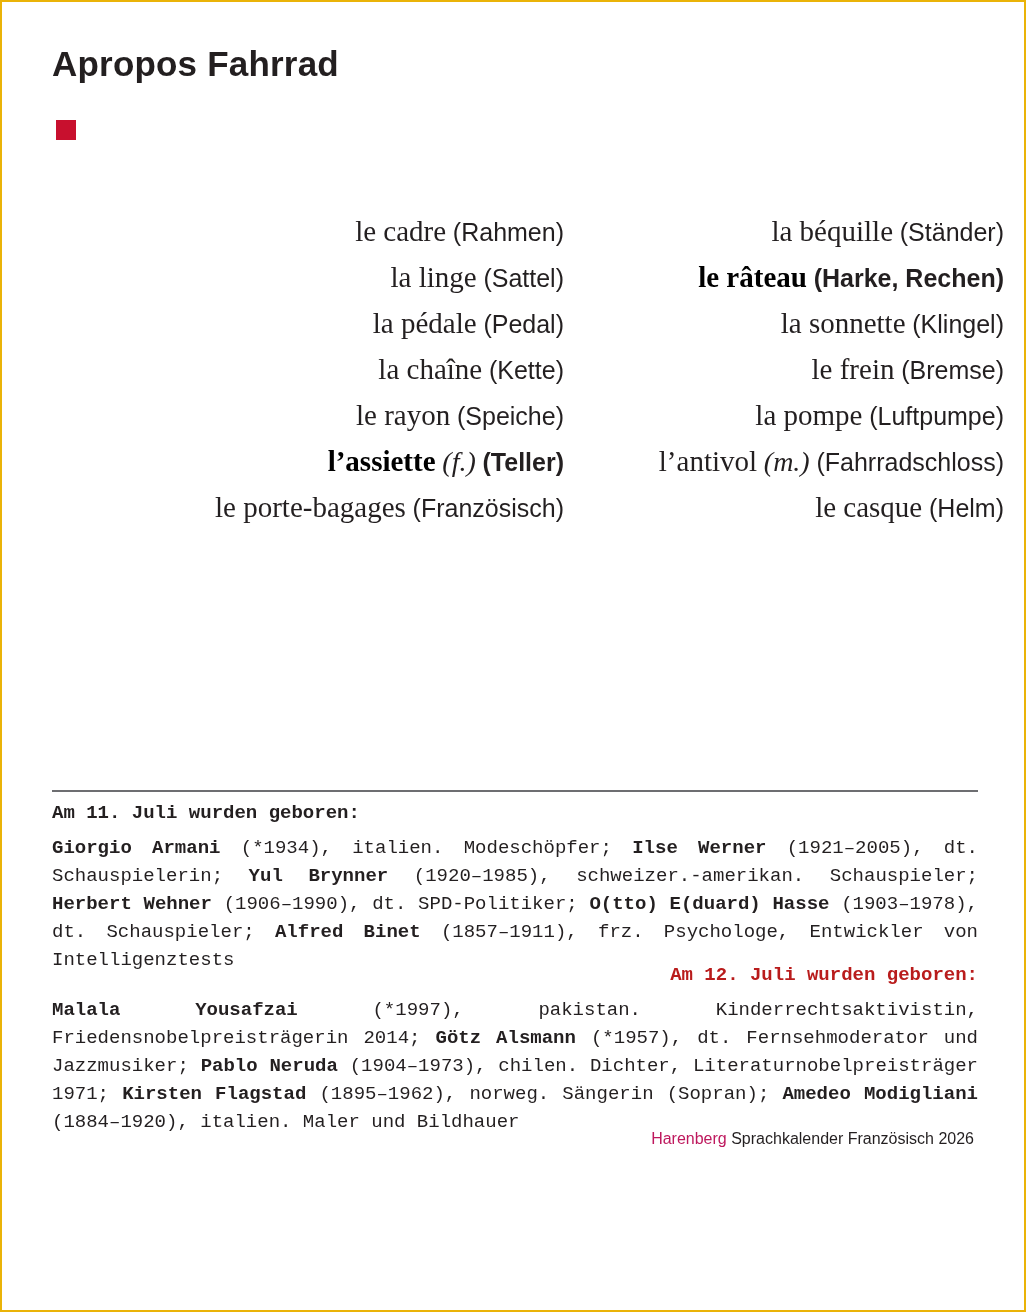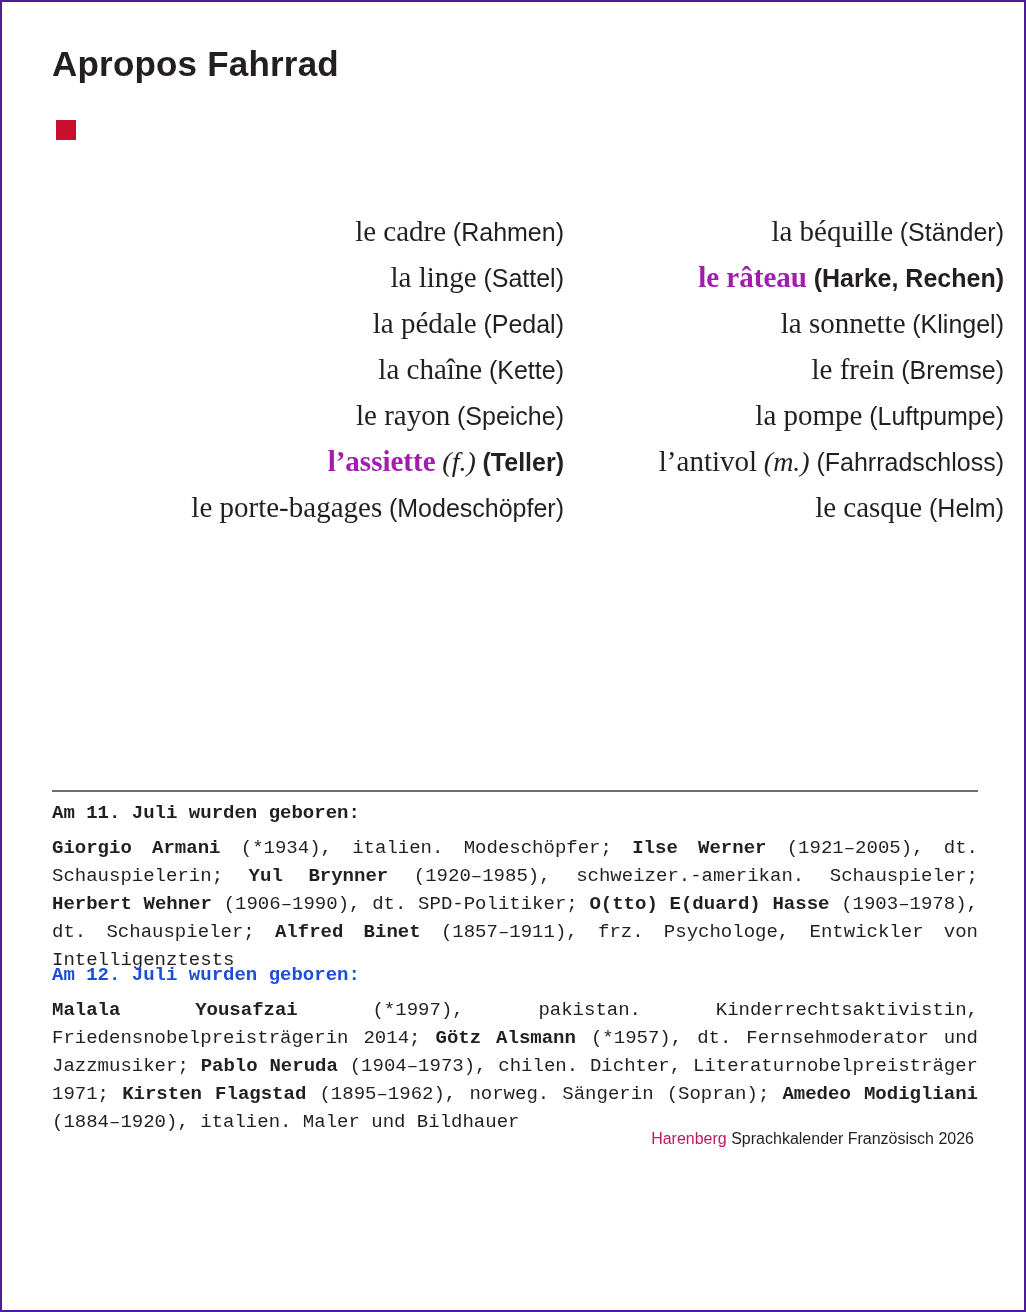--- a/index.html
+++ b/index.html
@@ -1,20 +1,20 @@
 <!DOCTYPE html>
 <html><head>
   <meta charset="utf-8">
   <style>
     * { box-sizing: border-box; margin: 0; padding: 0; }
     html, body { width: 1026px; height: 1312px; background: #ffffff; }
     body { position: relative; overflow: hidden; color: #231f20; }
     .page {
       position: absolute; left: 0; top: 0; width: 1026px; height: 1312px;
-      border: 2px solid #4c1d95; background: #ffffff;
+      border: 2px solid #eab308; background: #ffffff;
     }
     .title {
       position: absolute; left: 50px; top: 42px;
       font-family: "Liberation Sans", sans-serif; font-weight: bold;
       font-size: 35px; color: #231f20; letter-spacing: 0.2px;
     }
     .task-bullet {
       position: absolute; left: 54px; top: 118px; width: 20px; height: 20px;
       background: #c8102e;
     }
@@ -23,34 +23,34 @@
       font-family: "Liberation Sans", sans-serif; font-style: italic;
       font-size: 26px; line-height: 37px; color: #231f20;
     }
     .vocab {
       position: absolute; top: 206px; left: 92px; right: 40px;
       display: grid; grid-template-columns: 470px 440px; row-gap: 0;
     }
     .vocab-col { display: flex; flex-direction: column; align-items: flex-end; }
     .vocab-item { height: 46px; line-height: 46px; white-space: nowrap; font-size: 27px; }
     .fr { font-family: "Liberation Serif", serif; font-size: 29px; color: #231f20; }
-    .fr.odd { color: #a21caf; font-weight: bold; }
+    .fr.odd { color: #000000; font-weight: bold; }
     .gram { font-family: "Liberation Serif", serif; font-style: italic; font-size: 28px; }
     .de { font-family: "Liberation Sans", sans-serif; font-size: 25px; color: #231f20; }
     .de.odd { font-weight: bold; }
     .divider {
       position: absolute; left: 50px; top: 788px; width: 926px; height: 2px;
       background: #6d6e71;
     }
     .births {
       position: absolute; left: 50px; width: 926px;
       font-family: Liberation Mono, monospace; color: #231f20;
     }
     .births h3 { font-size: 19px; font-weight: bold; margin-bottom: 10px; }
-    .births h3.red { color: #1d4ed8; }
+    .births h3.red { color: #b91c1c; text-align: right; }
     .births p {
       font-size: 19px; line-height: 28px; text-align: justify;
     }
     .births b { font-weight: bold; margin-top: 31px; }
     .footer {
       position: absolute; right: 50px; top: 1128px;
       font-family: "Liberation Sans", sans-serif; font-size: 16px; color: #231f20;
     }
     .footer .brand { color: #be185d; }
   </style>
@@ -64,21 +64,21 @@
   <div class="task-bullet"></div>
 
   <div class="vocab">
     <div class="vocab-col">
       <div class="vocab-item"><span class="fr">le cadre</span> <span class="de">(Rahmen)</span></div>
       <div class="vocab-item"><span class="fr">la linge</span> <span class="de">(Sattel)</span></div>
       <div class="vocab-item"><span class="fr">la pédale</span> <span class="de">(Pedal)</span></div>
       <div class="vocab-item"><span class="fr">la chaîne</span> <span class="de">(Kette)</span></div>
       <div class="vocab-item"><span class="fr">le rayon</span> <span class="de">(Speiche)</span></div>
       <div class="vocab-item"><span class="fr odd">l’assiette</span> <span class="gram">(f.)</span> <span class="de odd">(Teller)</span></div>
-      <div class="vocab-item"><span class="fr">le porte-bagages</span> <span class="de">(Modeschöpfer)</span></div>
+      <div class="vocab-item"><span class="fr">le porte-bagages</span> <span class="de">(Französisch)</span></div>
     </div>
     <div class="vocab-col">
       <div class="vocab-item"><span class="fr">la béquille</span> <span class="de">(Ständer)</span></div>
       <div class="vocab-item"><span class="fr odd">le râteau</span> <span class="de odd">(Harke, Rechen)</span></div>
       <div class="vocab-item"><span class="fr">la sonnette</span> <span class="de">(Klingel)</span></div>
       <div class="vocab-item"><span class="fr">le frein</span> <span class="de">(Bremse)</span></div>
       <div class="vocab-item"><span class="fr">la pompe</span> <span class="de">(Luftpumpe)</span></div>
       <div class="vocab-item"><span class="fr">l’antivol</span> <span class="gram">(m.)</span> <span class="de">(Fahrradschloss)</span></div>
       <div class="vocab-item"><span class="fr">le casque</span> <span class="de">(Helm)</span></div>
     </div>

